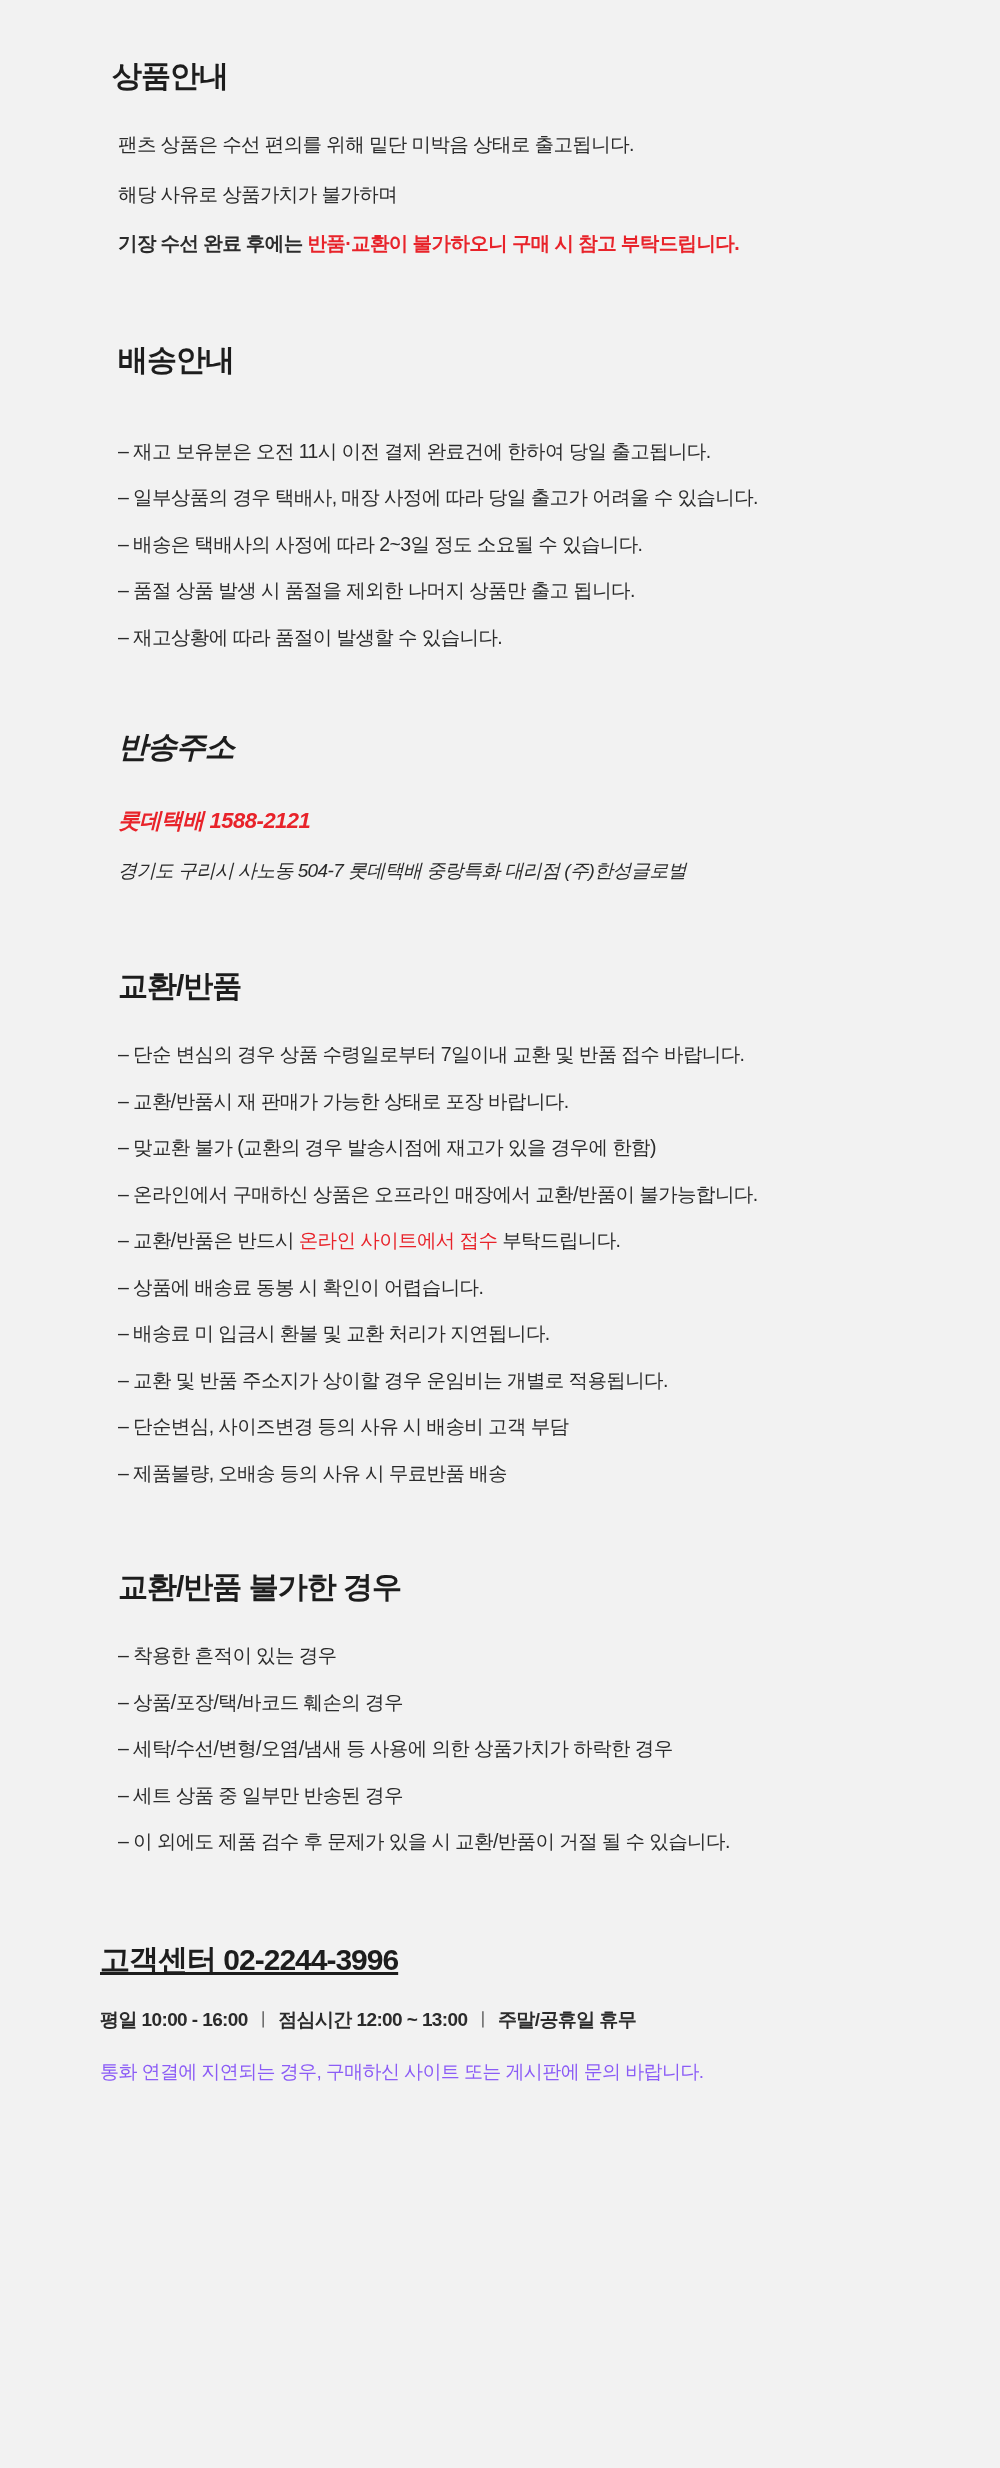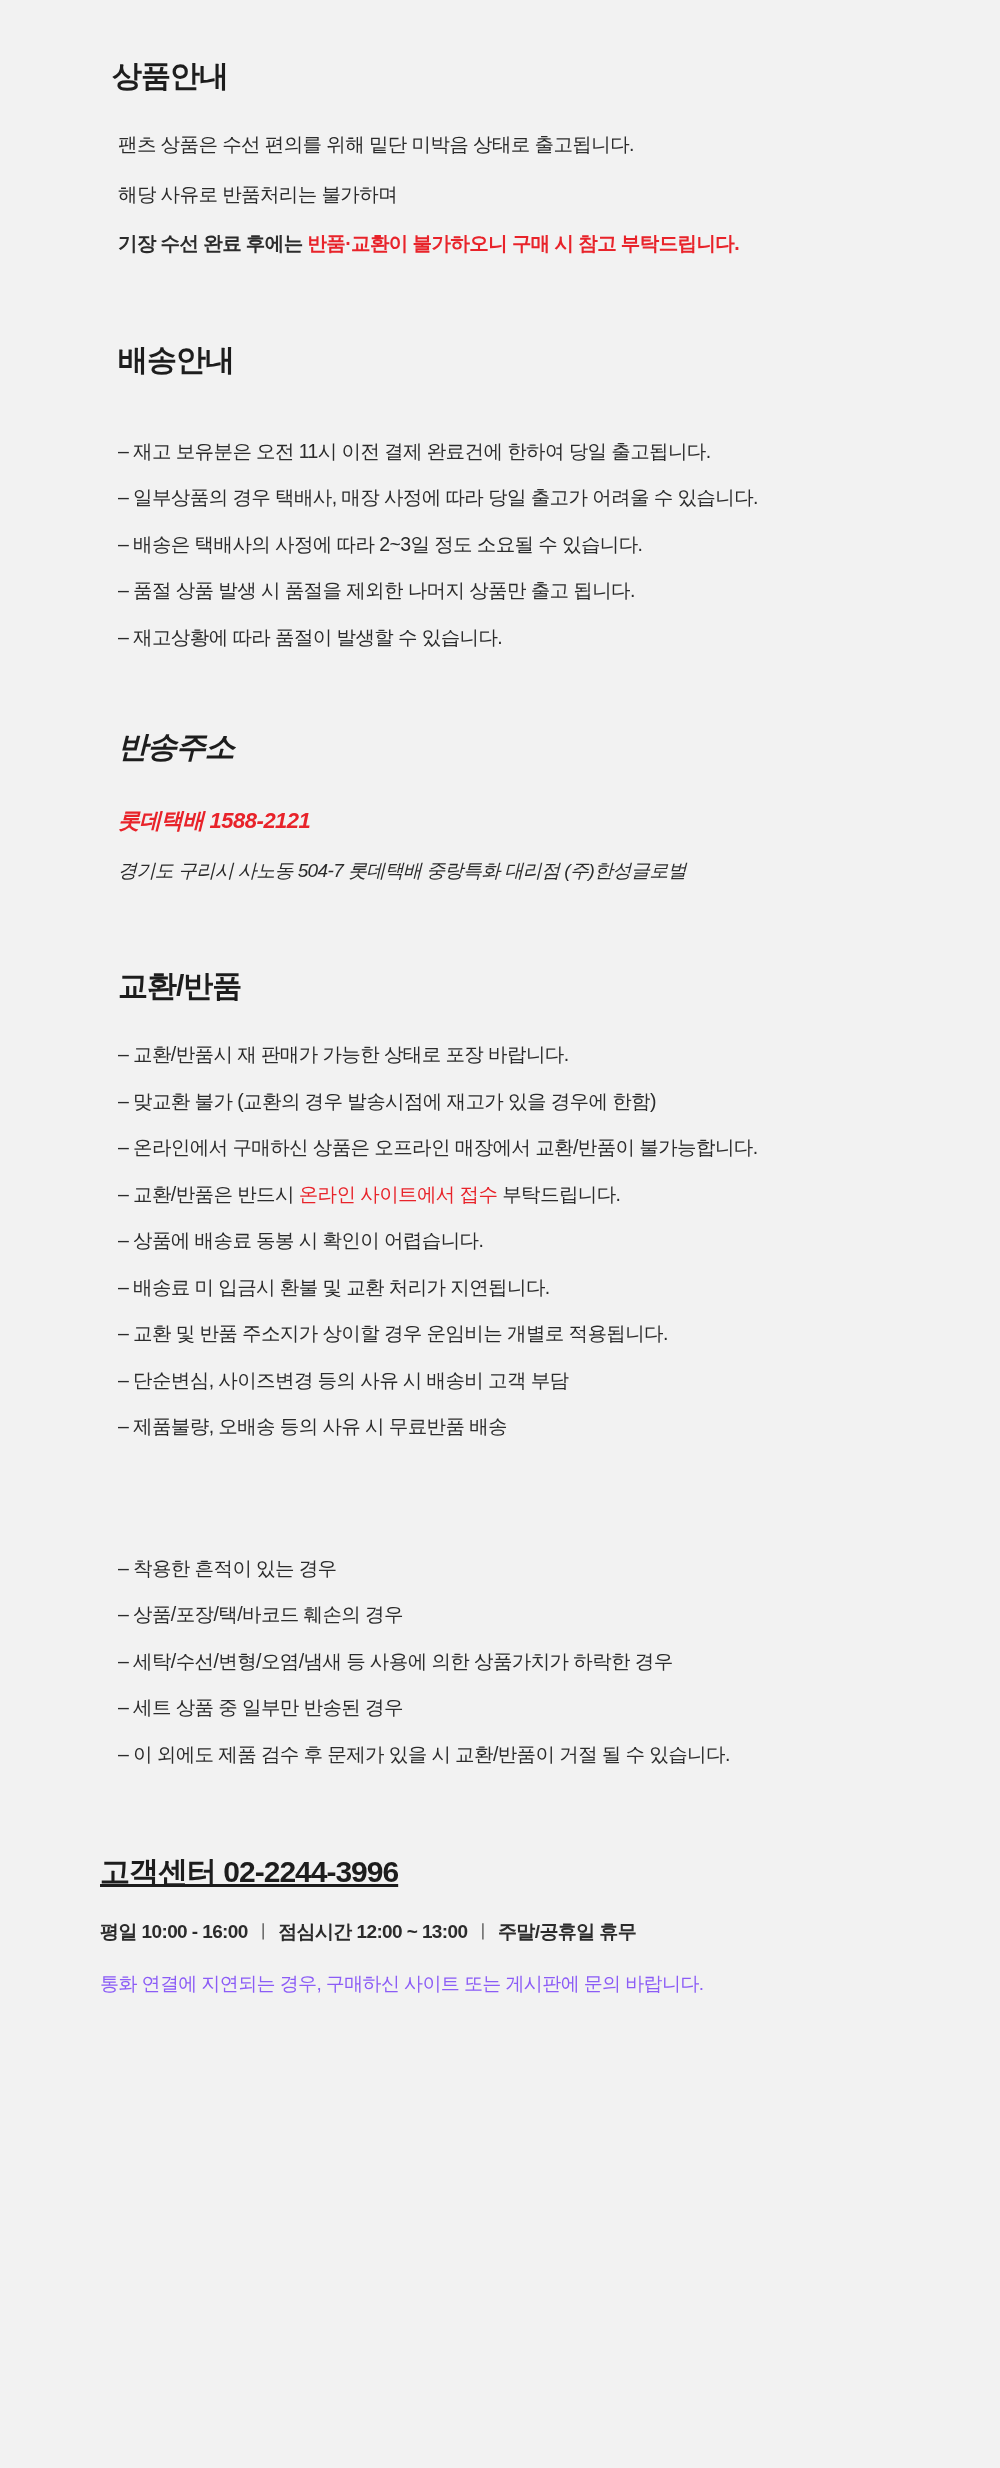--- a/index.html
+++ b/index.html
@@ -123,21 +123,21 @@
 </style>
 </head>
 <body>
 
 <div class="page">
 
   <section class="section" id="sec-product">
     <h2 class="sec-title">상품안내</h2>
     <div class="body">
       <p class="line">팬츠 상품은 수선 편의를 위해 밑단 미박음 상태로 출고됩니다.</p>
-      <p class="line">해당 사유로 반품처리는 불가하며</p>
+      <p class="line">해당 사유로 상품가치가 불가하며</p>
       <p class="line bold"><span>기장 수선 완료 후에는 </span><span class="red bold">반품·교환이 불가하오니 구매 시 참고 부탁드립니다.</span></p>
     </div>
   </section>
 
   <section class="section" id="sec-ship">
     <h2 class="sec-title">배송안내</h2>
     <div class="body">
       <p class="line">– 재고 보유분은 오전 11시 이전 결제 완료건에 한하여 당일 출고됩니다.</p>
       <p class="line">– 일부상품의 경우 택배사, 매장 사정에 따라 당일 출고가 어려울 수 있습니다.</p>
       <p class="line">– 배송은 택배사의 사정에 따라 2~3일 정도 소요될 수 있습니다.</p>
@@ -150,33 +150,35 @@
     <h2 class="sec-title">반송주소</h2>
     <div class="body">
       <p class="addr-phone">롯데택배 1588-2121</p>
       <p class="addr-text">경기도 구리시 사노동 504-7 롯데택배 중랑특화 대리점 (주)한성글로벌</p>
     </div>
   </section>
 
   <section class="section" id="sec-exchange">
     <h2 class="sec-title">교환/반품</h2>
     <div class="body">
+      <p class="line">– 단순 변심의 경우 상품 수령일로부터 7일이내 교환 및 반품 접수 바랍니다.</p>
       <p class="line">– 교환/반품시 재 판매가 가능한 상태로 포장 바랍니다.</p>
       <p class="line">– 맞교환 불가 (교환의 경우 발송시점에 재고가 있을 경우에 한함)</p>
       <p class="line">– 온라인에서 구매하신 상품은 오프라인 매장에서 교환/반품이 불가능합니다.</p>
       <p class="line"><span>– 교환/반품은 반드시 </span><span class="red">온라인 사이트에서 접수</span><span> 부탁드립니다.</span></p>
       <p class="line">– 상품에 배송료 동봉 시 확인이 어렵습니다.</p>
       <p class="line">– 배송료 미 입금시 환불 및 교환 처리가 지연됩니다.</p>
       <p class="line">– 교환 및 반품 주소지가 상이할 경우 운임비는 개별로 적용됩니다.</p>
       <p class="line">– 단순변심, 사이즈변경 등의 사유 시 배송비 고객 부담</p>
       <p class="line">– 제품불량, 오배송 등의 사유 시 무료반품 배송</p>
     </div>
   </section>
 
   <section class="section" id="sec-nonrefund">
+    <h2 class="sec-title">교환/반품 불가한 경우</h2>
     <div class="body">
       <p class="line">– 착용한 흔적이 있는 경우</p>
       <p class="line">– 상품/포장/택/바코드 훼손의 경우</p>
       <p class="line">– 세탁/수선/변형/오염/냄새 등 사용에 의한 상품가치가 하락한 경우</p>
       <p class="line">– 세트 상품 중 일부만 반송된 경우</p>
       <p class="line">– 이 외에도 제품 검수 후 문제가 있을 시 교환/반품이 거절 될 수 있습니다.</p>
     </div>
   </section>
 
   <section class="section" id="sec-cs">

